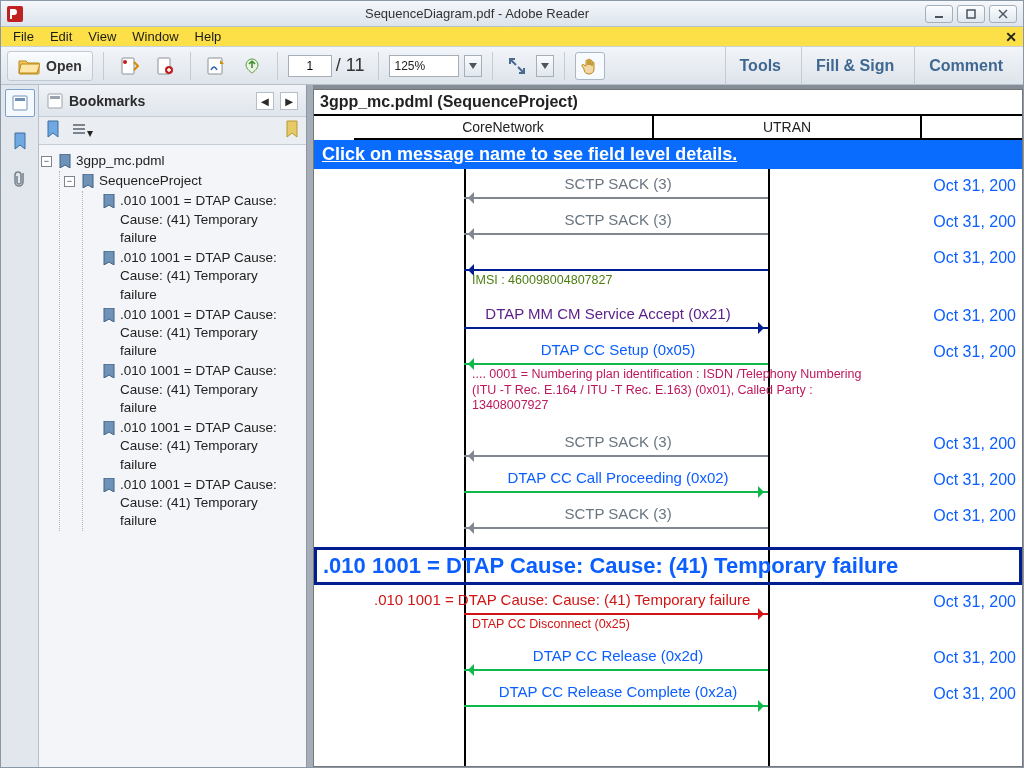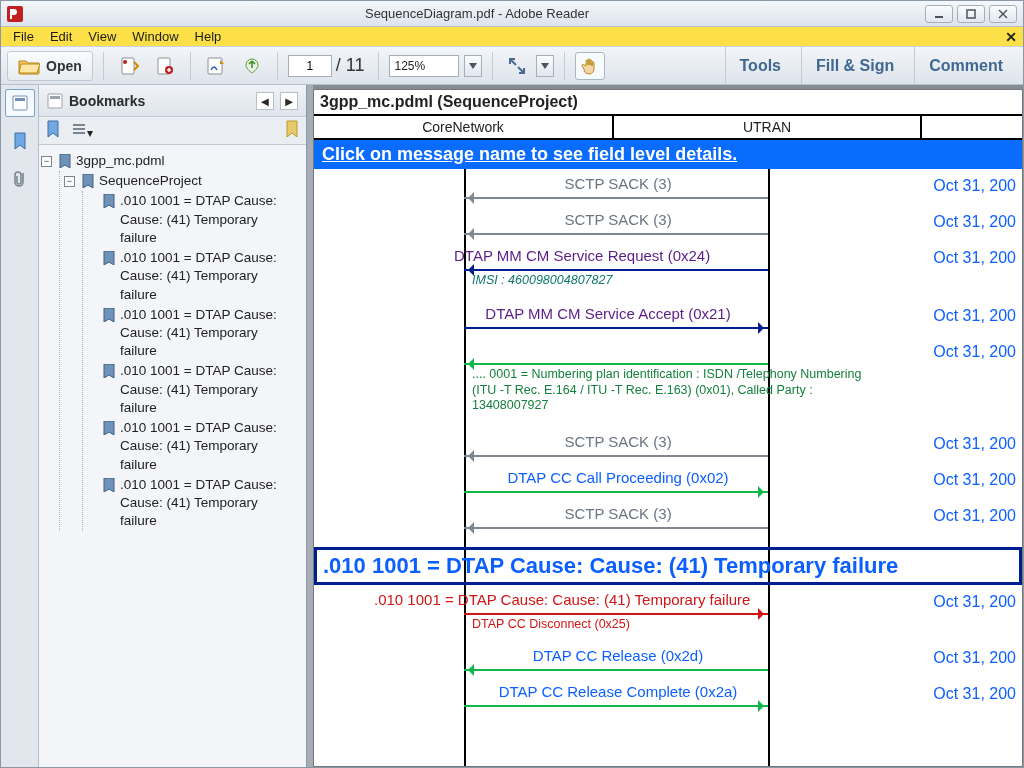--- a/index.html
+++ b/index.html
@@ -48,21 +48,21 @@
   .node .bicon { width:14px; height:14px; margin-top:2px; flex-shrink:0; }
   .node .label { line-height:1.35; }
   .children { margin-left:18px; border-left:1px dotted #aeb7c0; padding-left:4px; }
   .leaf .label { padding-right:4px; }
   
   .splitter { width:6px; background:#a5aeb8; cursor:col-resize; }
   
   .content { flex:1; background:#848d96; padding:0; overflow:hidden; }
   .page { background:#fff; border:1px solid #777; margin:4px 0 0 0; height:calc(100% - 4px); display:flex; flex-direction:column; overflow:hidden;}
   .doctitle { height:26px; border-bottom:2px solid #000; display:flex; align-items:center; padding:0 6px; font-weight:bold; font-size:16px; }
-  .lanes { height:24px; border-bottom:2px solid #000; display:flex; }
+  .lanes { height:24px; border-bottom:2px solid #000; display:flex;margin-left:40px; }
   .lane { border-right:2px solid #000; display:flex; align-items:center; justify-content:center; font-size:14px; }
   .lane.core { width:300px; }
   .lane.utran { flex:1; }
   .lane.tail { width:100px; border-right:none; }
   .banner { background:#0a6cff; color:#fff; font-size:18px; font-weight:600; padding:4px 8px;text-decoration:underline; }
   .seqarea { position:relative; flex:1; overflow:hidden; }
   
   .life { position:absolute; top:0; bottom:0; width:2px; background:#000; }
   .life.l1 { left:150px; }
   .life.l2 { left:454px; }
@@ -84,23 +84,23 @@
   .c-purple .arrow { background:#001e8f; }
   .c-purple .arrow.dir-left::before { left:-2px; border-right-color:#001e8f; }
   .c-purple .arrow.dir-right::after { right:-2px; border-left-color:#001e8f; }
   .c-blue .label { color:#0b5fff; }
   .c-blue .arrow { background:#0fb84a; }
   .c-blue .arrow.dir-left::before { left:-2px; border-right-color:#0fb84a; }
   .c-blue .arrow.dir-right::after { right:-2px; border-left-color:#0fb84a; }
   .c-red .label { color:#d21414; }
   .c-red .arrow { background:#d21414; }
   .c-red .arrow.dir-right::after { right:-2px; border-left-color:#d21414; }
-  .subgreen { color:#15803d; }
+  .subgreen { color:#be185d; }
   .subred { color:#d21414; }
-  .subblue { color:#0f766e;font-style:italic; }
+  .subblue { color:#4d7c0f; }
   .bigbanner { border:3px solid #001e8f; color:#0b5fff; font-size:22px; font-weight:bold; padding:3px 6px; margin: 6px 0; white-space:nowrap; overflow:hidden;}
   
   .leaf.last .label{ border-bottom:1px solid #6a7580; }
   .pagebox-wrap{display:flex;align-items:center;}
 </style>
 </head>
 <body>
 
 <div class="window">
 
@@ -363,31 +363,31 @@
                 <div class="label">SCTP SACK (3)</div>
                 <div class="arrow dir-left"></div>
                 <div class="timestamp">Oct 31, 200</div>
               </div>
               <div class="msgrow c-gray">
                 <div class="label">SCTP SACK (3)</div>
                 <div class="arrow dir-left"></div>
                 <div class="timestamp">Oct 31, 200</div>
               </div>
               <div class="msgrow c-purple tall" style="min-height: 58px;">
-                <div class="label" style="left:140px;text-align:left;">DTAP MM CM Service Request (0x24)</div>
                 <div class="arrow dir-left"></div>
                 <div class="timestamp">Oct 31, 200</div>
                 <div class="sub subblue" style="top:26px;">IMSI : 460098004807827</div>
               </div>
               <div class="msgrow c-purple">
                 <div class="label" style="left:140px;text-align:center;">DTAP MM CM Service Accept (0x21)</div>
                 <div class="arrow dir-right"></div>
                 <div class="timestamp">Oct 31, 200</div>
               </div>
               <div class="msgrow c-blue tall" style="min-height: 92px;">
+                <div class="label">DTAP CC Setup (0x05)</div>
                 <div class="arrow dir-left"></div>
                 <div class="timestamp">Oct 31, 200</div>
                 <div class="sub subgreen" style="top:26px;">.... 0001 = Numbering plan identification : ISDN /Telephony Numbering (ITU -T Rec. E.164 / ITU -T Rec. E.163) (0x01), Called Party : 13408007927</div>
               </div>
               <div class="msgrow c-gray">
                 <div class="label">SCTP SACK (3)</div>
                 <div class="arrow dir-left"></div>
                 <div class="timestamp">Oct 31, 200</div>
               </div>
               <div class="msgrow c-blue">

